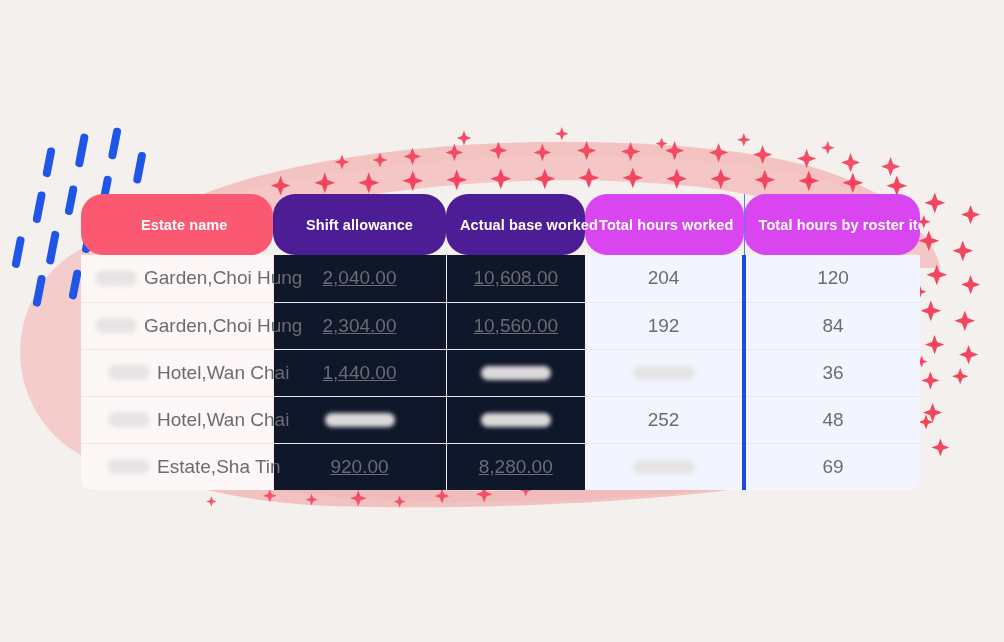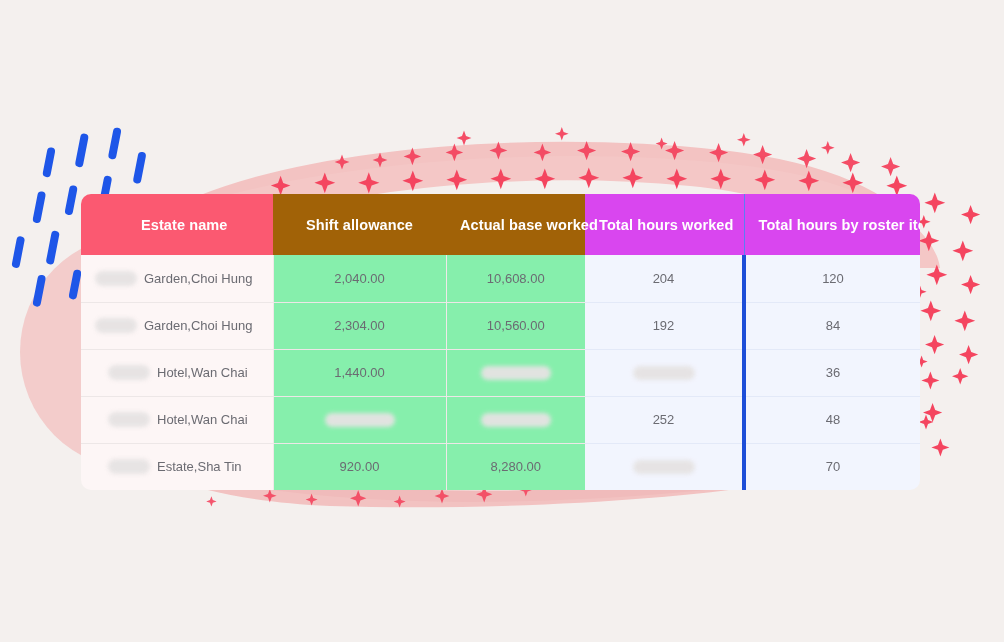--- a/index.html
+++ b/index.html
@@ -55,46 +55,48 @@
     height: 61px;
     padding: 0 14px;
     font-size: 14.5px;
     font-weight: bold;
     color: #ffffff;
     letter-spacing: .1px;
     text-align: center;
     vertical-align: middle;
     white-space: nowrap;
     box-sizing: border-box;
+    border-radius: 22px;
   }
   th.head-estate { background: #FB5971; text-align: left; padding-left: 60px; }
-  th.head-dark   { background: #a16207; }
+  th.head-dark   { background: #4c1d95; }
   th.head-blue   { background: #d946ef; }
   th.head-blue + th.head-blue { border-left: 1px solid #5c7df4; }
 
   tbody td {
     height: 47px;
-    font-size: 13px;
+    font-size: 19px;
     color: #6B6B72;
     text-align: center;
     vertical-align: middle;
     box-sizing: border-box;
     border-top: 1px solid #EDE7E7;
   }
   tbody tr:first-child td { border-top: none; }
 
   td.col-estate {
     background: #FDF6F6;
     text-align: left;
     padding-left: 14px;
     border-right: 1px solid #EFE9E9;
   }
   td.col-grey {
-    background: #86efac;
+    background: #0f172a;
     border-right: 1px solid #EFE9E9;
+    text-decoration: underline;
   }
   td.col-grey.last-grey { border-right: none; }
   td.col-blue {
     background: #F2F5FE;
     border-top-color: #E3E9F8;
     border-right: 4px solid #1d4ed8;
   }
   td.col-blue.last-blue { border-right: none; }
 
   .estate-cell {
@@ -349,18 +351,18 @@
             <span class="estate-name">Estate,Sha Tin</span>
           </span>
         </td>
         <td class="col-grey">920.00</td>
         <td class="col-grey last-grey">8,280.00</td>
         <td class="col-blue">
           <span class="cell-center">
               <span class="redact value narrow"></span>
             </span>
         </td>
-        <td class="col-blue last-blue">70</td>
+        <td class="col-blue last-blue">69</td>
       </tr>
 
     </tbody>
   </table>
 </div>
 
 </body></html>

